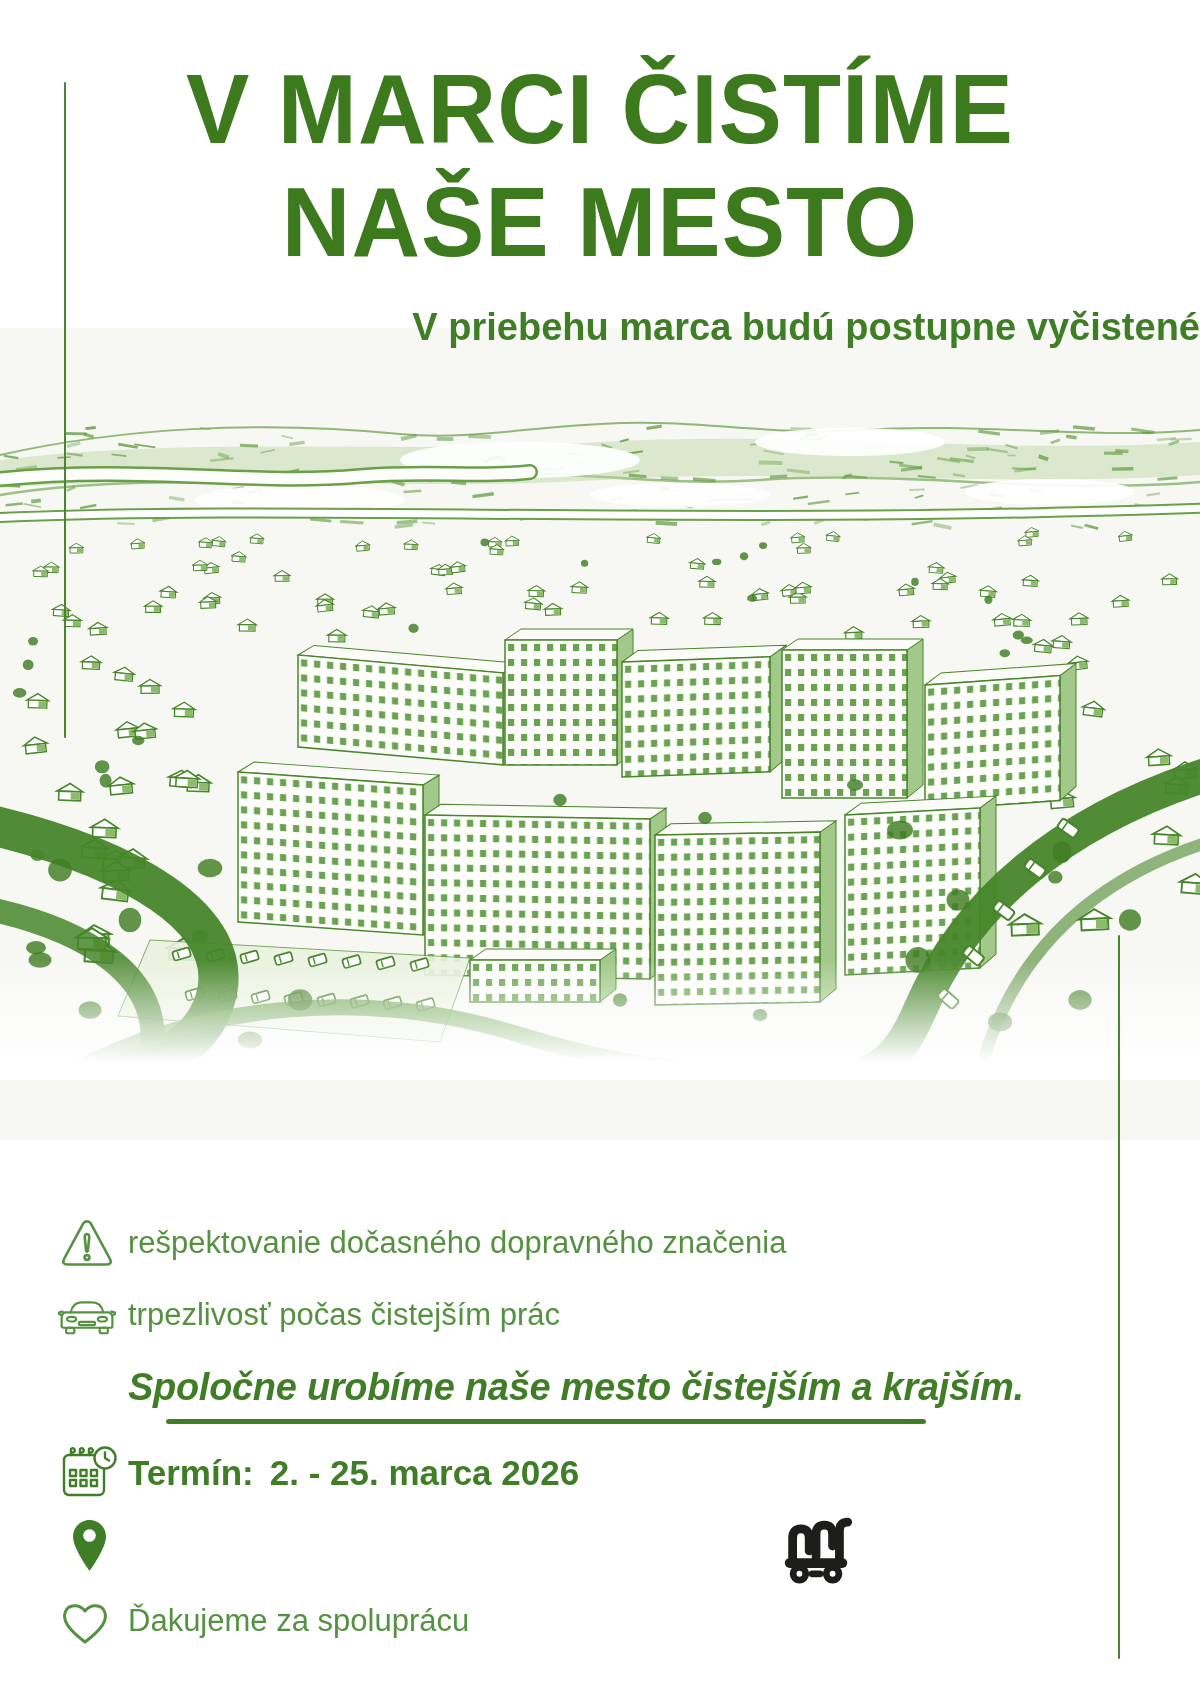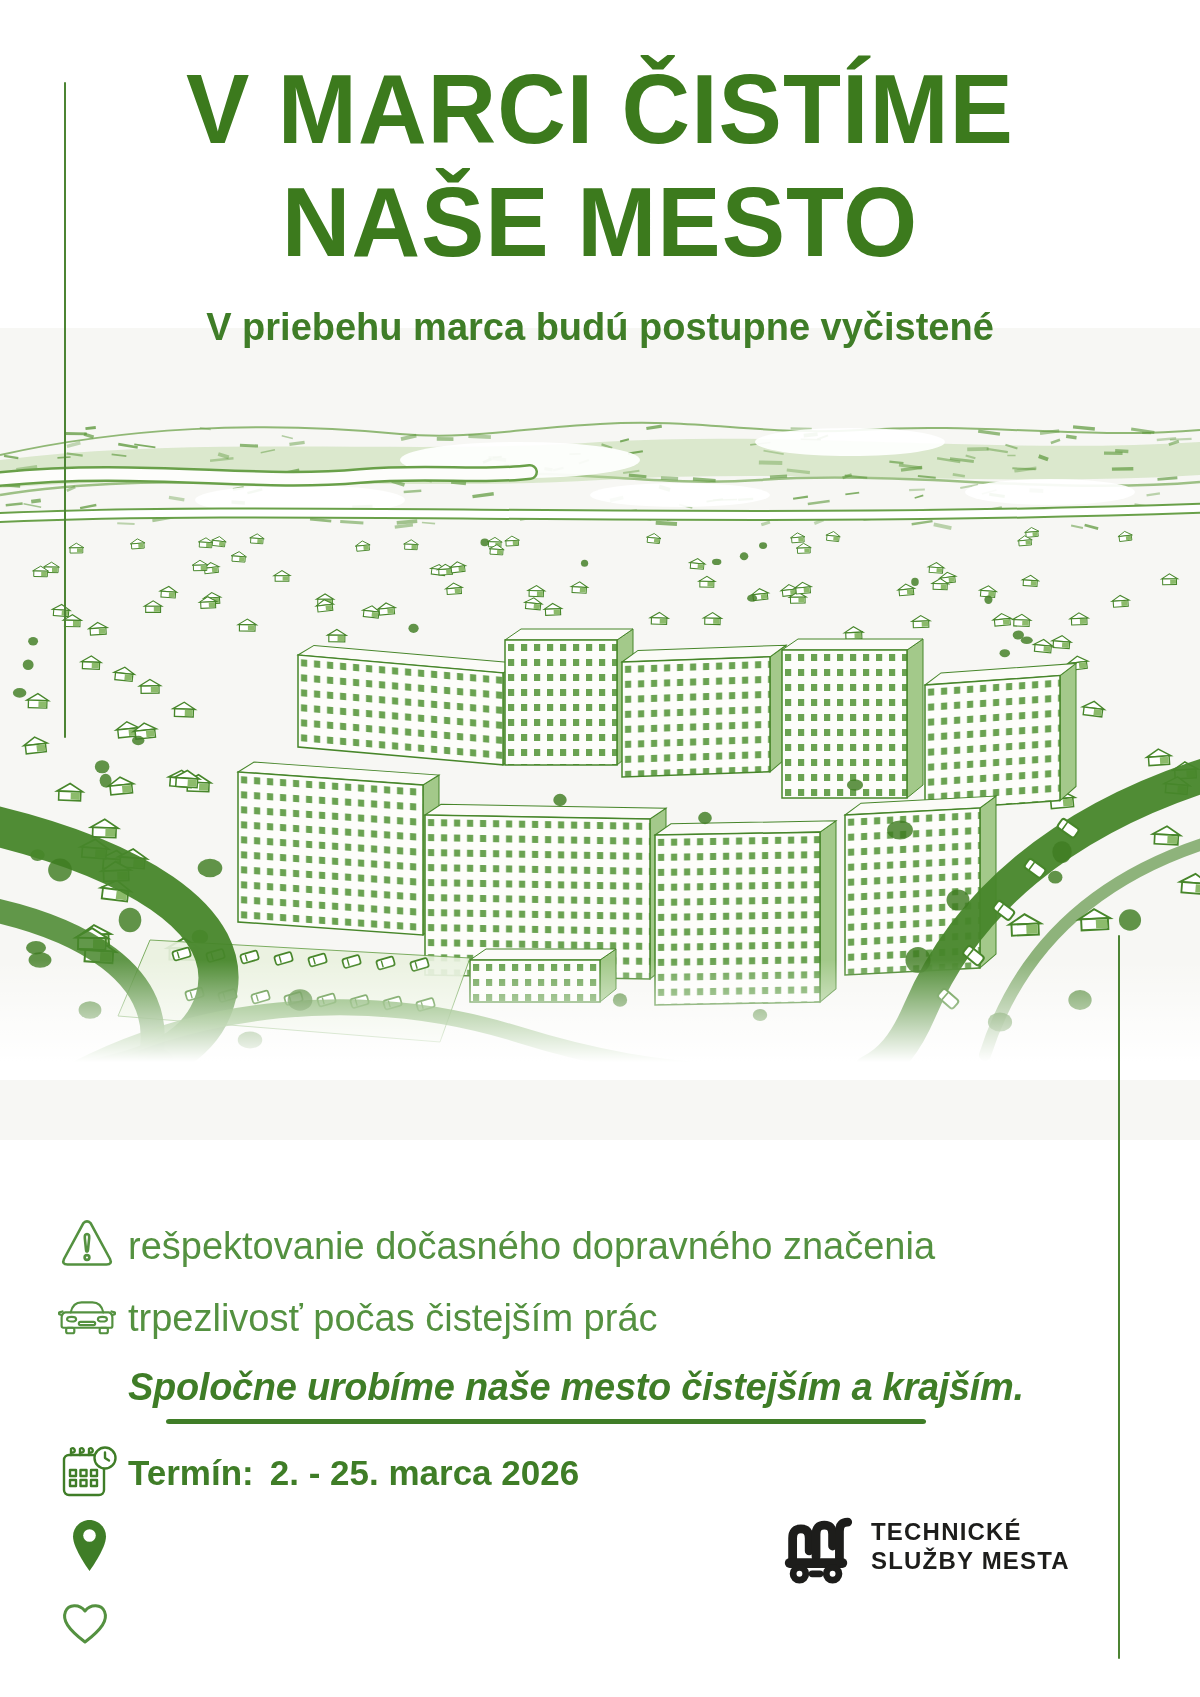--- a/index.html
+++ b/index.html
@@ -13,39 +13,39 @@
 
   .title-line{
     position:absolute;left:0;width:100%;text-align:center;
     color:var(--title_green,#3c7a1d);font-weight:700;font-size:95px;letter-spacing:1px;
     transform:scaleY(1.04);z-index:3;
   }
   .title-1{top:55px;}
   .title-2{top:168px;}
 
   .subtitle-line{
-    position:absolute;left:0;width:100%;text-align:center;
+    position:absolute;left:0;width:100%;text-align:right;
     color:var(--text_green,#3f7d27);font-weight:700;font-size:38px;z-index:3;
   }
   .subtitle-1{top:306px;}
   .subtitle-2{top:360px;}
 
   .illu-band{position:absolute;left:0;top:328px;width:1200px;height:812px;background:var(--band_bg,#f7f7f4);z-index:0;}
   svg.city{position:absolute;left:0;top:400px;width:1200px;height:680px;z-index:1;}
 
   .req-heading{
     position:absolute;left:128px;top:1158px;font-size:34px;font-weight:700;
     color:var(--text_green,#3f7d27);z-index:3;letter-spacing:-0.3px;
   }
   .bullet-row{position:absolute;left:0;width:1100px;height:64px;z-index:3;}
   .bullet-row-1{top:1215px;}
   .bullet-row-2{top:1287px;}
   .bullet-icon{position:absolute;left:58px;top:0;width:58px;height:58px;color:var(--bullet_green,#549140);}
   .bullet-icon svg{width:100%;height:100%;}
-  .bullet-text{position:absolute;left:128px;top:10px;font-size:38px;color:var(--bullet_green,#549140);}
+  .bullet-text{position:absolute;left:128px;top:10px;font-size:31px;color:var(--bullet_green,#549140);}
 
   .slogan{
     position:absolute;left:128px;top:1366px;font-size:38px;font-weight:700;
     color:var(--text_green,#3f7d27);z-index:3;letter-spacing:-0.3px;font-style:italic;
   }
   .slogan-underline{
     position:absolute;left:166px;top:1419px;width:760px;height:5px;z-index:3;
     background:var(--text_green,#3f7d27);border-radius:3px/2.5px;
   }
 
@@ -1038,33 +1038,30 @@
       </svg>
     </span>
   </div>
 
   <div class="info-row row-thanks">
     <span class="info-icon icon-heart">
       <svg viewBox="0 0 52 48" fill="none" stroke="currentColor" stroke-width="3" stroke-linejoin="round" stroke-linecap="round">
         <path d="M26 43 C9 30 3 21 6.5 12.5 C9.5 5.5 20 4.5 26 12 C32 4.5 42.5 5.5 45.5 12.5 C49 21 43 30 26 43 Z"></path>
       </svg>
     </span>
+    <span class="plain-text">Ďakujeme za spoluprácu</span>
   </div>
 
   <div class="logo">
     <span class="logo-icon">
       <svg viewBox="0 0 80 76" fill="none" stroke="currentColor" stroke-width="9" stroke-linecap="round">
         <path d="M15 56 V30 Q15 20.5 23.5 20.5 Q32 20.5 32 30 V43"></path>
         <path d="M39 49 V26 Q39 16.5 47.5 16.5 Q56 16.5 56 26 V38"></path>
         <path d="M63 56 V23 Q63 13.5 71.5 13.5"></path>
         <path d="M12 55.5 H66" stroke-width="10"></path>
         <circle cx="22" cy="66.5" r="6.5" stroke-width="7"></circle>
         <circle cx="56" cy="66.5" r="6.5" stroke-width="7"></circle>
         <path d="M35 66.5 H43" stroke-width="7"></path>
       </svg>
     </span>
-    <span class="logo-text">
-      <div>TECHNICKÉ</div>
-      <div>SLUŽBY MESTA</div>
-    </span>
   </div>
 
 </div>
 
 </body></html>

